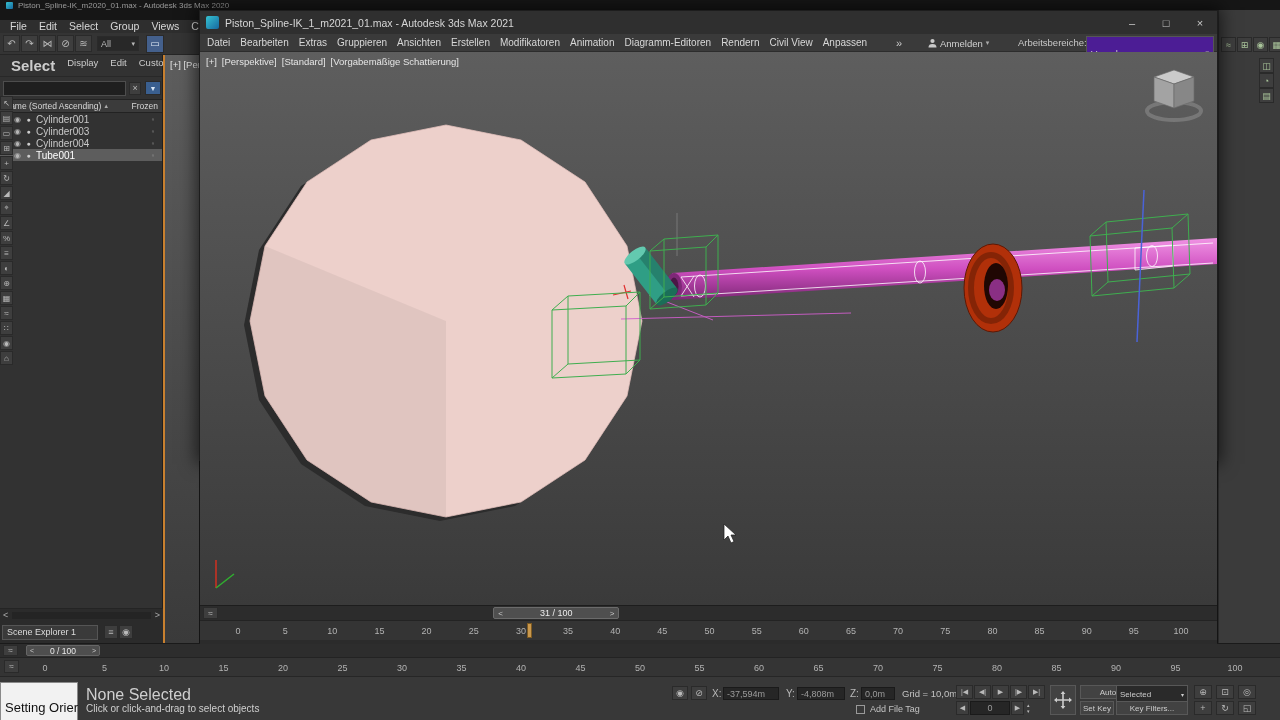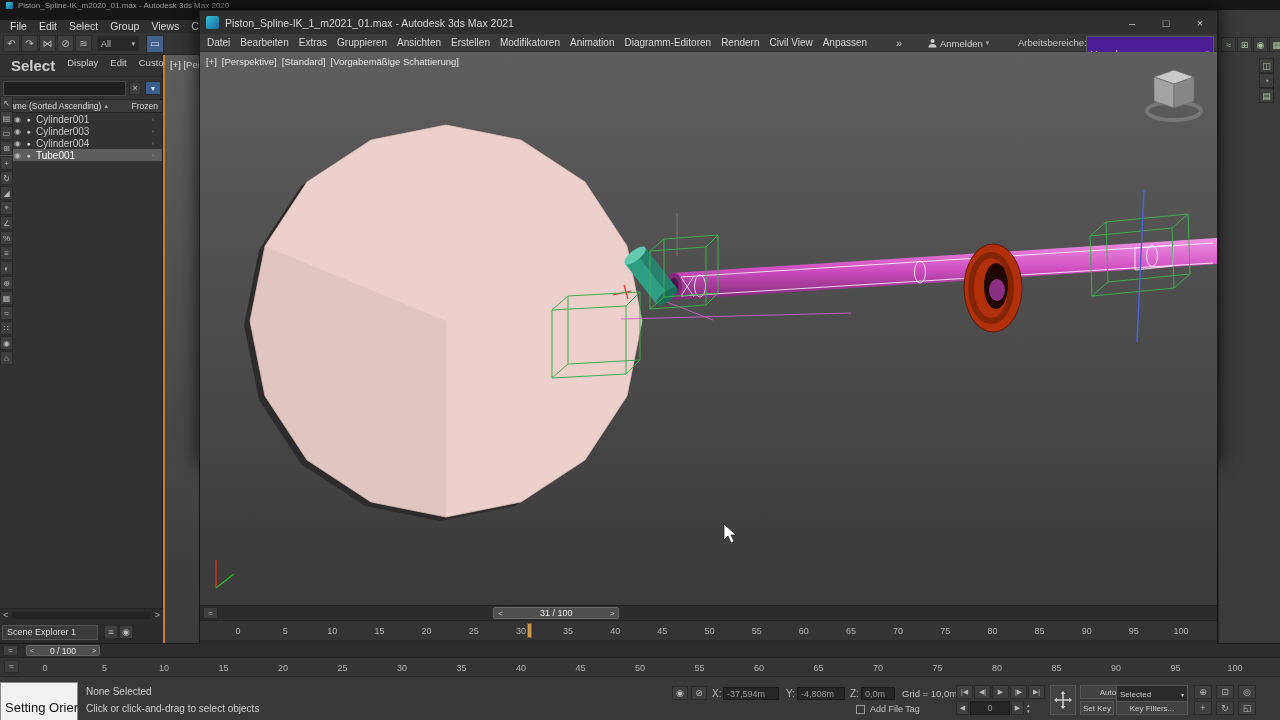--- a/index.html
+++ b/index.html
@@ -399,21 +399,21 @@
       <span class="tick" style="left: 1223px;">100</span>
     </div>
 </div>
 
 <div class="abs" id="statusbar" style="left:0;top:676px;width:1280px;height:44px;background:#383838;border-top:1px solid #262626;box-sizing:border-box;">
 
   <div style="position:absolute;left:0;top:5px;width:78px;height:39px;background:#f2f2f2;border:1px solid #8a8a8a;box-sizing:border-box;">
     <span style="position:absolute;left:4px;bottom:5px;font-size:13px;color:#111;white-space:nowrap;">Setting Orier</span>
   </div>
 
-  <span style="position:absolute;left:86px;top:9px;font-size:10px;color:#cfcfcf;">None Selected</span>
+  <span style="position:absolute;left:86px;top:9px;font-size:16px;color:#cfcfcf;">None Selected</span>
   <span style="position:absolute;left:86px;top:26px;font-size:10px;color:#cfcfcf;">Click or click-and-drag to select objects</span>
 
   <span class="ico" style="position:absolute;left:672px;top:9px;width:16px;height:14px;font-size:9px;">
     <span>◉</span>
     </span>
   <span class="ico" style="position:absolute;left:691px;top:9px;width:16px;height:14px;font-size:9px;">
     <span>⊘</span>
     </span>
 
   <span style="position:absolute;left:712px;top:11px;font-size:10px;color:#b9b9b9;">X:</span>

